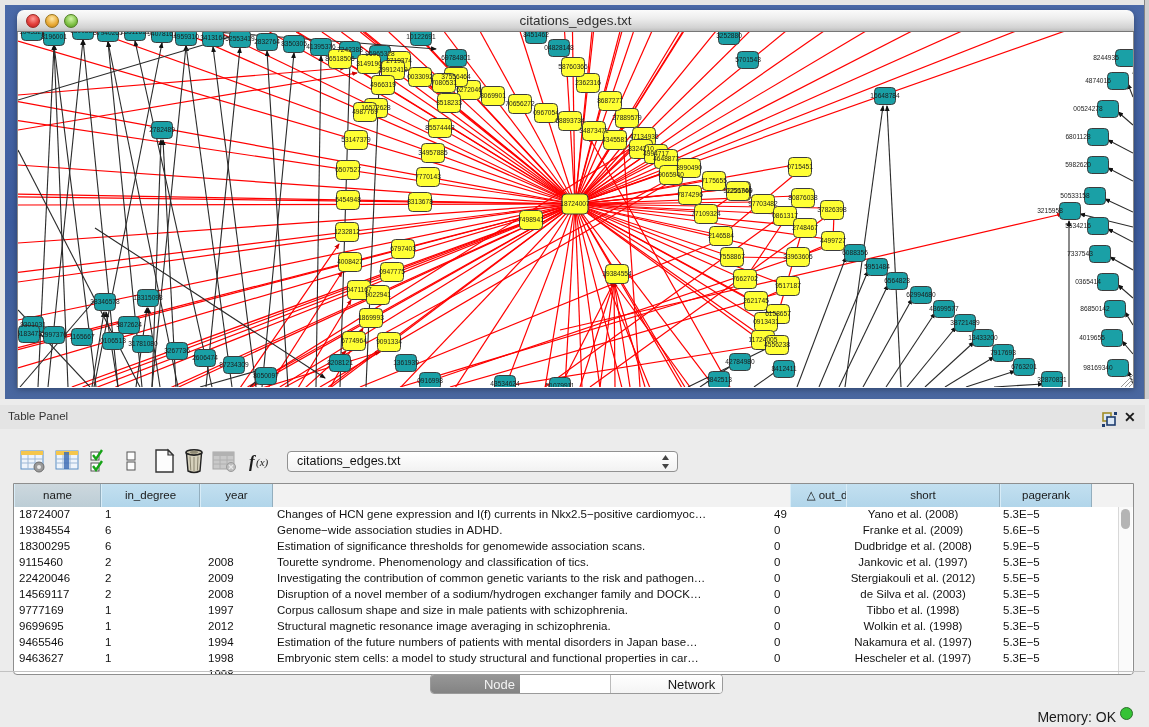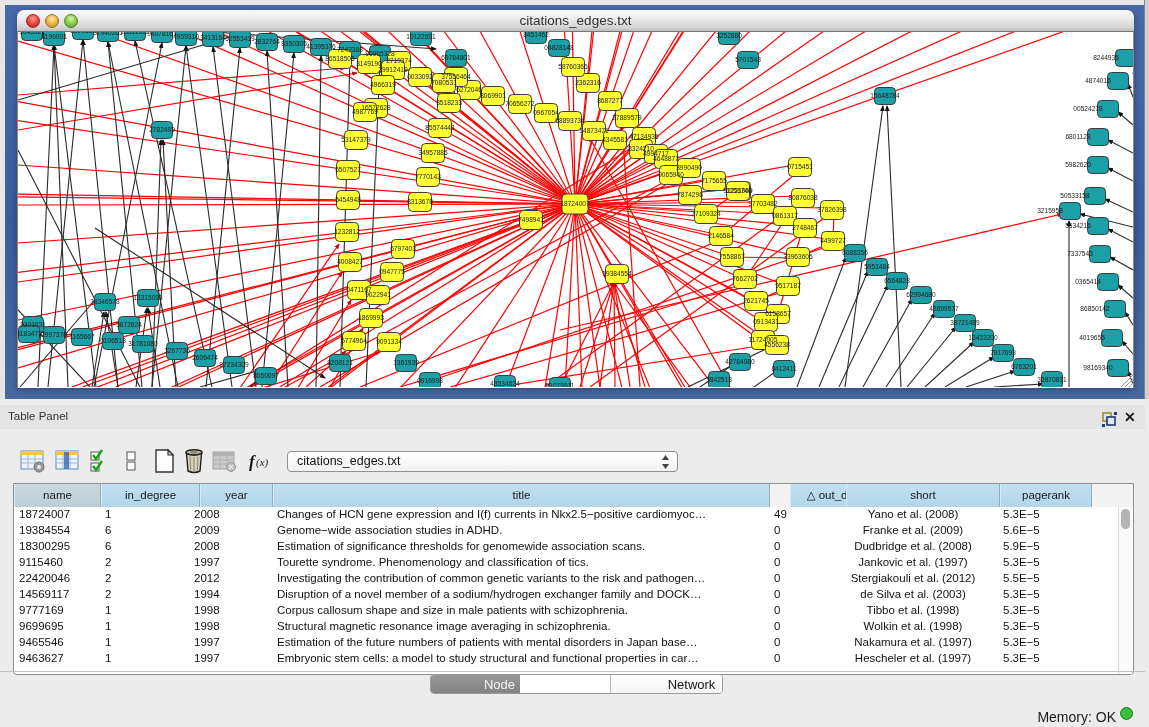--- a/index.html
+++ b/index.html
@@ -39,21 +39,21 @@
   background:#fff; border:1px solid #8e8e8e; border-radius:0 0 4px 4px; overflow:hidden; }
 #thead { position:absolute; left:0; top:0; width:1119px; height:23px;
   background:#f2f2f2; font-size:11.5px; color:#1a1a1a; }
 #thead .h { position:absolute; top:0; height:23px; line-height:23px; text-align:center;
   background:linear-gradient(180deg,#c3e0f0,#b1d5ea); border-right:1px solid #93aebe; border-left:1px solid #d8ecf7; }
 #tbody { position:absolute; left:0; top:23px; width:1119px; }
 .tr { position:relative; height:16px; font-size:11.5px; color:#111; white-space:nowrap; }
 .tr div { position:absolute; top:0; height:16px; line-height:15px; overflow:hidden; }
 .c0 { left:5px;   width:85px; }
 .c1 { left:91px;  width:95px; }
-.c2 { left:180px; width:70px; }
+.c2 { left:194px; width:70px;margin-top:48px; }
 .c3 { left:263px; width:494px; }
 .c4 { left:760px; width:70px; }
 .c5 { left:822px; width:154px; text-align:center; }
 .c6 { left:989px; width:92px; }
 #vscroll { position:absolute; right:1px; top:23px; width:14px; height:167px; background:#fafafa; border-left:1px solid #d8d8d8;}
 #vthumb { position:absolute; left:2px; top:2px; width:9px; height:20px; background:#b4b4b4; border-radius:5px; }
 
 #seg { position:absolute; left:430px; top:275px; width:293px; height:20px;
   border:1px solid #9a9a9a; border-radius:4px; overflow:hidden; background:#fff;
   font-size:13px; }
@@ -649,21 +649,20 @@
             <path d="M4.5 1 L8 6 L1 6 Z" fill="#444"></path>
             <path d="M4.5 15 L8 10 L1 10 Z" fill="#444"></path>
           </svg>
       </div>
     </div>
     <div id="table">
       <div id="thead">
         <div class="h" style="left:0;width:87px;background:linear-gradient(180deg,#cdd8de,#bccdd6)">name</div>
         <div class="h" style="left:87px;width:99px">in_degree</div>
         <div class="h" style="left:186px;width:73px">year</div>
-        <div class="h" style="left:259px;width:497px">title</div>
         <div class="h" style="left:776px;width:92px">△ out_de…</div>
         <div class="h" style="left:832px;width:154px">short</div>
         <div class="h" style="left:986px;width:92px">pagerank</div>
       </div>
       <div id="tbody">
 <div class="tr">
             <div class="c0">18724007</div>
             <div class="c1">1</div>
             <div class="c2">2008</div>
             <div class="c3">Changes of HCN gene expression and I(f) currents in Nkx2.5−positive cardiomyoc…</div>

